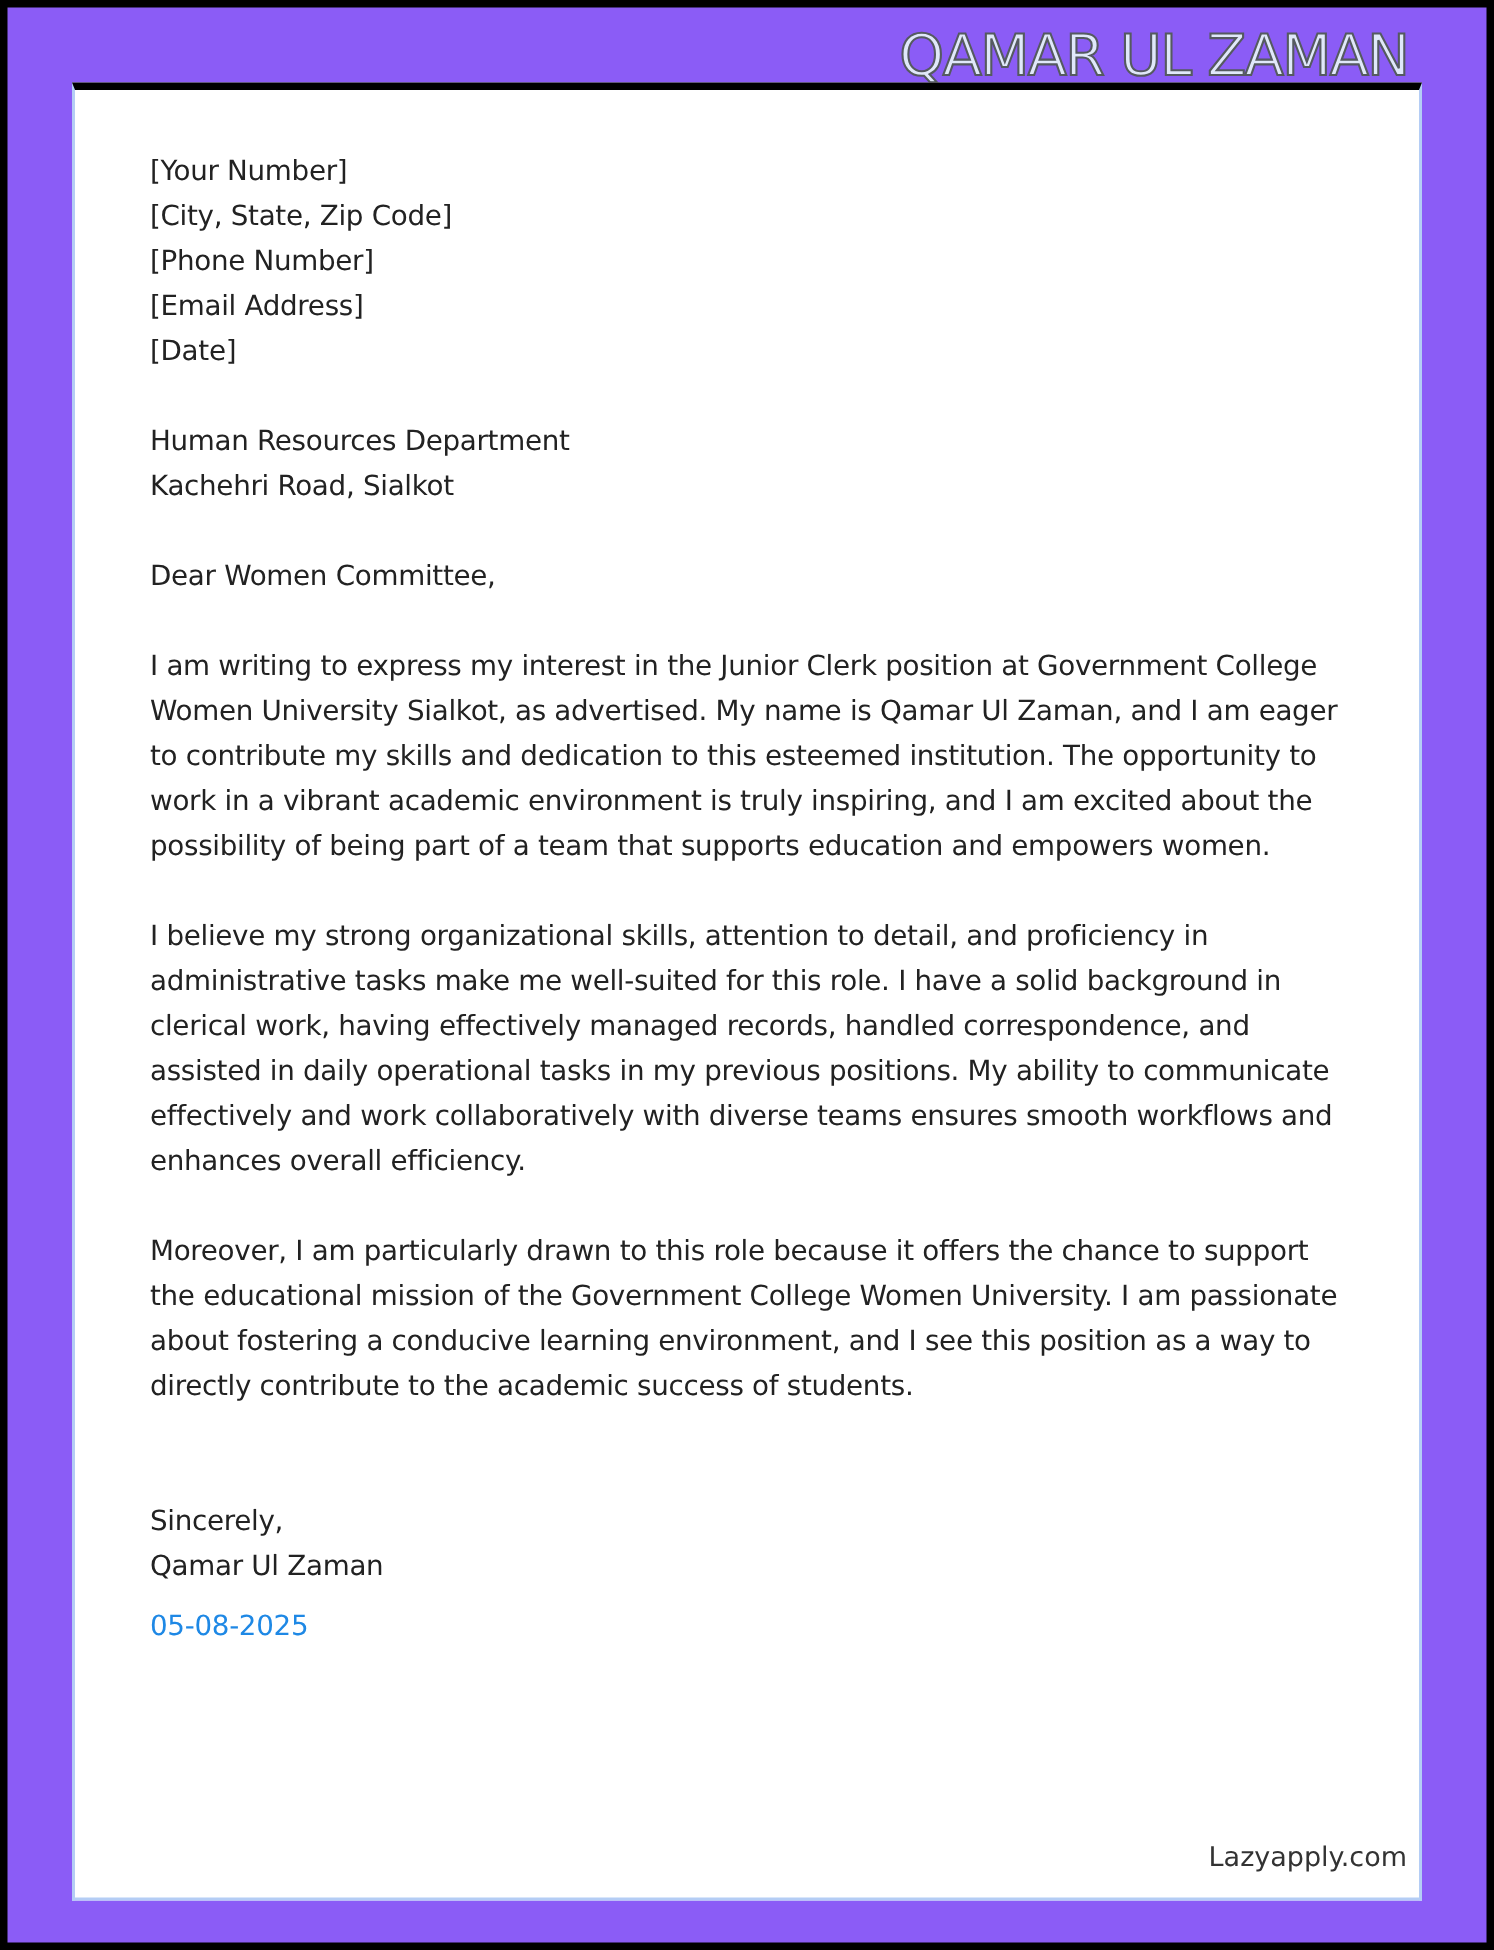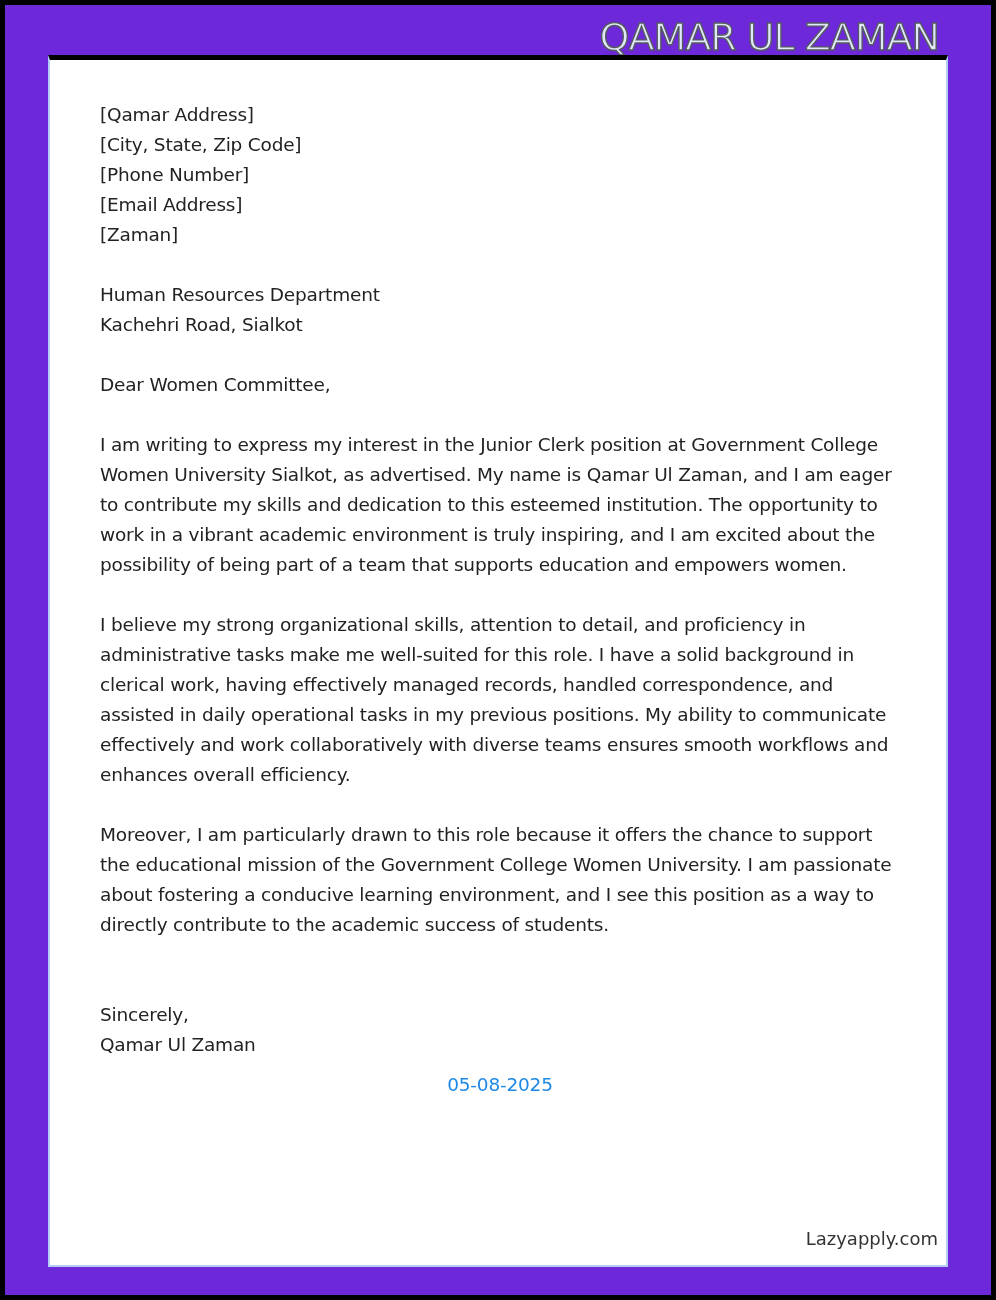--- a/index.html
+++ b/index.html
@@ -6,21 +6,21 @@
     body {
       width: 996px; height: 1300px;
       background: #000000;
       font-family: "DejaVu Sans", sans-serif;
       overflow: hidden;
     }
     .frame {
       position: absolute;
       left: 5px; top: 5px;
       width: 986px; height: 1290px;
-      background: #6d28d9;
+      background: #8b5cf6;
     }
     .name-header {
       position: absolute;
       right: 52px; top: 10px;
       font-family: "DejaVu Sans", sans-serif;
       font-size: 38px;
       letter-spacing: -1px;
       color: #e0e8fa;
       -webkit-text-stroke: 1.4px #555a60;
       line-height: 44px;
@@ -45,43 +45,42 @@
       color: #222222;
       letter-spacing: -0.2px;
     }
     .line { display: block; white-space: nowrap; }
     .gap { height: 30px; }
     .para { white-space: normal; }
     .date-sig {
       margin-top: 10px;
       color: #1e88e5;
       display: block;
-      text-align: center;
     }
     .footer-brand {
       position: absolute;
       right: 8px; bottom: 16px;
       font-size: 18px;
       color: #333333;
     }
   </style>
 </head>
 <body>
 
 <div class="frame">
   <div class="name-header">QAMAR UL ZAMAN</div>
 
   <div class="card">
     <div class="content">
       <div>
-        <span class="line">[Qamar Address]</span>
+        <span class="line">[Your Number]</span>
         <span class="line">[City, State, Zip Code]</span>
         <span class="line">[Phone Number]</span>
         <span class="line">[Email Address]</span>
-        <span class="line">[Zaman]</span>
+        <span class="line">[Date]</span>
       </div>
       <div class="gap"></div>
 
       <div>
         <span class="line">Human Resources Department</span>
         <span class="line">Kachehri Road, Sialkot</span>
       </div>
       <div class="gap"></div>
 
       <span class="line">Dear Women Committee,</span>

